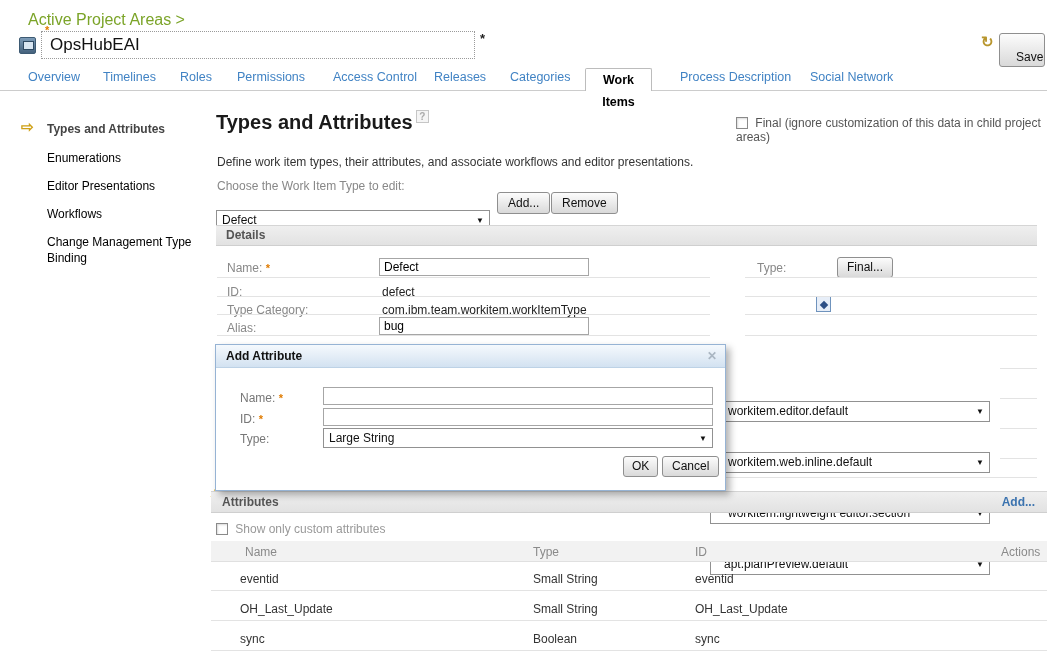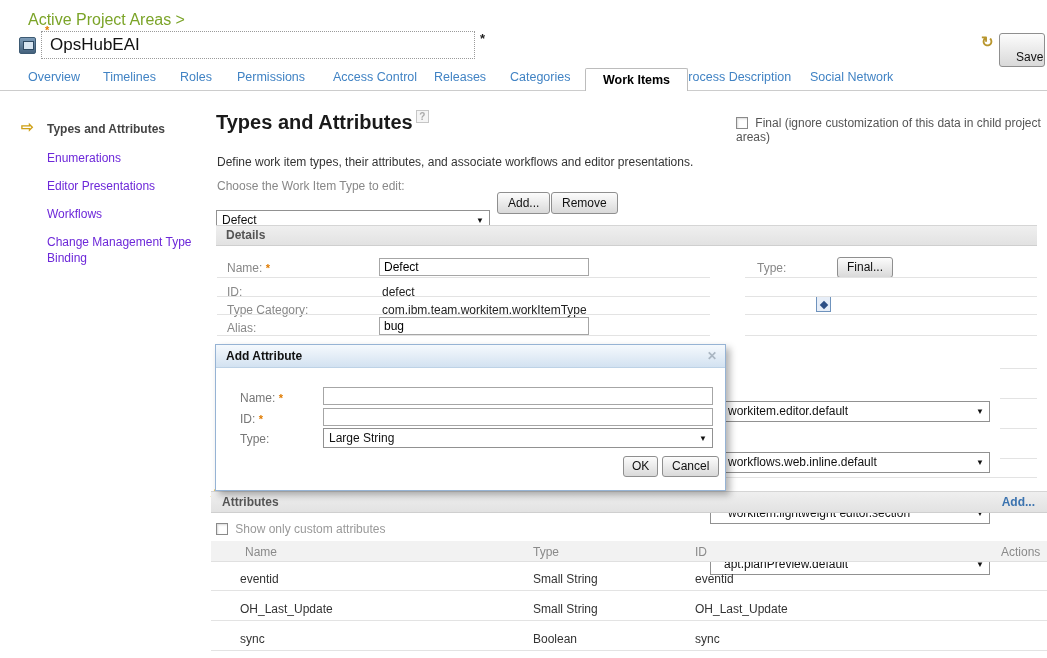--- a/index.html
+++ b/index.html
@@ -28,21 +28,21 @@
   
   .tabline { left:0; right:0; top:90px; height:1px; background:#cccccc; z-index:1; }
   .tab { top:70px; color:#4183c4; font-size:12.5px; z-index:2; cursor:default; }
   .tab-active { top:68px; height:23px; background:#fff; border:1px solid #bcbcbc; border-bottom:none;
                 border-radius:2px 2px 0 0; color:#000; font-weight:bold; text-align:center;
                 line-height:22px; z-index:3; }
 
   
   .nav-arrow { color:#cfa118; font-size:15px; font-weight:bold; }
   .side-active { color:#444; font-weight:bold; }
-  .side-link { color:#6d28d9; }
+  .side-link { color:#000000; }
 
   
   .h1 { font-size:20px; font-weight:bold; color:#1a1a1a; }
   .help-badge { display:inline-block; width:13px; height:13px; border:1px solid #c6c6c6; background:#f5f5f5;
                 color:#aaa; font-size:10px; font-weight:bold; text-align:center; line-height:12px;
                 vertical-align:9px; margin-left:3px; }
   .muted { color:#888; }
   .cb { display:inline-block; width:12px; height:12px; border:1px solid #8a8a8a; background:#fff;
         box-shadow:inset 1px 1px 2px rgba(0,0,0,.15); vertical-align:-2px; }
   .combo { border:1px solid #919191; background:#fff; line-height:19px; padding:0 18px 0 5px;
@@ -86,21 +86,21 @@
   <button class="btn abs" style="left:999px; top:33px; width:46px; height:22px; padding:16px;">Save</button>
 
   <div class="abs tabline"></div>
   <span class="abs tab" style="left:28px;">Overview</span>
   <span class="abs tab" style="left:103px;">Timelines</span>
   <span class="abs tab" style="left:180px;">Roles</span>
   <span class="abs tab" style="left:237px;">Permissions</span>
   <span class="abs tab" style="left:333px;">Access Control</span>
   <span class="abs tab" style="left:434px;">Releases</span>
   <span class="abs tab" style="left:510px;">Categories</span>
-  <span class="abs tab tab-active" style="left:585px; width:103px;">Work Items</span>
+  <span class="abs tab tab-active" style="left:585px; width:67px;">Work Items</span>
   <span class="abs tab" style="left:680px;">Process Description</span>
   <span class="abs tab" style="left:810px;">Social Network</span>
 
   <span class="abs nav-arrow" style="left:21px; top:118px;">⇨</span>
   <div class="abs side-active" style="left:47px; top:122px;">Types and Attributes</div>
   <div class="abs side-link" style="left:47px; top:151px;">Enumerations</div>
   <div class="abs side-link" style="left:47px; top:179px;">Editor Presentations</div>
   <div class="abs side-link" style="left:47px; top:207px;">Workflows</div>
   <div class="abs side-link" style="left:47px; top:234px; width:150px; line-height:16px;">Change Management Type Binding</div>
 
@@ -152,21 +152,21 @@
   <div class="abs hline" style="left:217px; top:314px; width:493px;"></div>
   <div class="abs hline" style="left:745px; top:314px; width:292px;"></div>
   <div class="abs hline" style="left:217px; top:335px; width:493px;"></div>
   <div class="abs hline" style="left:745px; top:335px; width:292px;"></div>
 
   <div class="abs combo" style="left:710px; top:347px; width:280px; height:21px; padding-left:17px;">
     <span>workitem.editor.default</span>
     <span class="arr">▼</span>
   </div>
   <div class="abs combo" style="left:710px; top:377px; width:280px; height:21px; padding-left:17px;">
-    <span>workflows.web.inline.default</span>
+    <span>workitem.web.inline.default</span>
     <span class="arr">▼</span>
   </div>
   <div class="abs combo" style="left:710px; top:407px; width:280px; height:21px; padding-left:17px;">
     <span>workitem.lightweight editor.section</span>
     <span class="arr">▼</span>
   </div>
   <div class="abs combo" style="left:710px; top:437px; width:280px; height:21px; padding-left:13px;">
     <span>apt.planPreview.default</span>
     <span class="arr">▼</span>
   </div>

